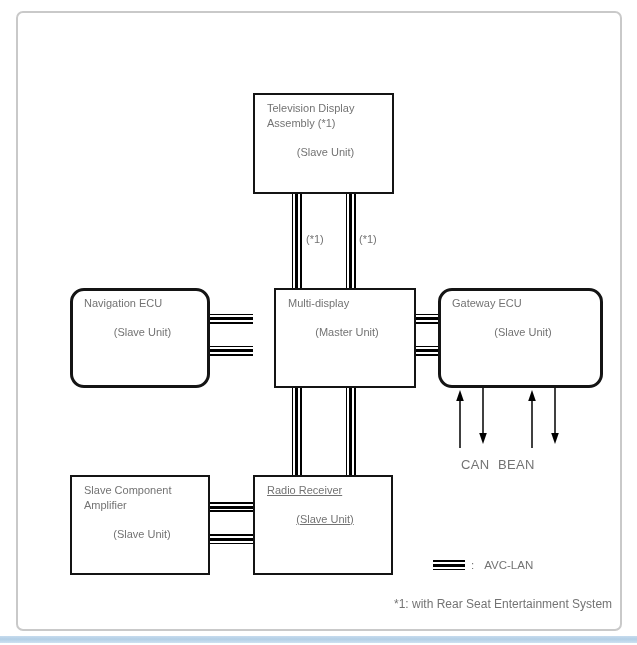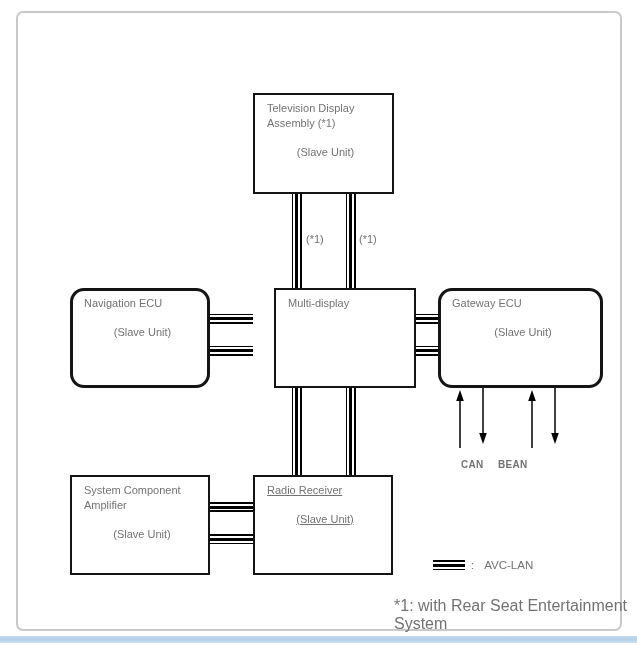--- a/index.html
+++ b/index.html
@@ -24,32 +24,32 @@
   .box-subtitle { margin-top:14px;text-align:center; }
   .h-bus {
     position:absolute; height:10px;
     background:linear-gradient(to bottom,#000 0 1.5px,#fff 1.5px 3.5px,#000 3.5px 6.5px,#fff 6.5px 8.5px,#000 8.5px 10px);
   }
   .v-bus {
     position:absolute; width:10px;
     background:linear-gradient(to right,#000 0 1.5px,#fff 1.5px 3.5px,#000 3.5px 6.5px,#fff 6.5px 8.5px,#000 8.5px 10px);
   }
   .note-label { position:absolute; font-size:11px; line-height:13px; }
-  .net-label  { position:absolute; font-size:10px; line-height:13px; letter-spacing:0.3px;font-weight:bold; }
+  .net-label  { position:absolute; font-size:13px; line-height:13px; letter-spacing:0.3px; }
   .arrows-svg { position:absolute; left:450px; top:386px; }
   .legend {
     position:absolute; left:433px; top:557px; height:16px;
     display:flex; align-items:center; font-size:11.5px;
   }
   .legend-swatch {
     width:32px; height:10px; margin-right:6px;
     background:linear-gradient(to bottom,#000 0 1.5px,#fff 1.5px 3.5px,#000 3.5px 6.5px,#fff 6.5px 8.5px,#000 8.5px 10px);
   }
   .legend-sep { margin-right:10px; }
-  .footnote { position:absolute; left:394px; top:597px; font-size:16px; }
+  .footnote { position:absolute; left:394px; top:597px; font-size:12px; }
 </style>
 </head>
 <body>
 
 <div class="page">
   <div class="frame"></div>
 
   <div class="v-bus" style="left:292px; top:192px; height:97px;"></div>
   <div class="v-bus" style="left:346px; top:192px; height:97px;"></div>
   <div class="v-bus" style="left:292px; top:387px; height:89px;"></div>
@@ -66,29 +66,30 @@
     <div class="box-subtitle">(Slave Unit)</div>
   </div>
 
   <div class="box rounded" style="left:70px; top:288px; width:140px; height:100px;">
     <div>Navigation ECU</div>
     <div class="box-subtitle">(Slave Unit)</div>
   </div>
 
   <div class="box" style="left:253px; top:288px; width:142px; height:100px;margin-left:21px;">
     <div>Multi-display</div>
+    <div class="box-subtitle">(Master Unit)</div>
   </div>
 
   <div class="box rounded" style="left:438px; top:288px; width:165px; height:100px;">
     <div>Gateway ECU</div>
     <div class="box-subtitle">(Slave Unit)</div>
   </div>
 
   <div class="box" style="left:70px; top:475px; width:140px; height:100px;">
-    <div>System Component Amplifier</div>
+    <div>Slave Component Amplifier</div>
     <div class="box-subtitle">(Slave Unit)</div>
   </div>
 
   <div class="box" style="left:253px; top:475px; width:140px; height:100px;text-decoration:underline;">
     <div>Radio Receiver</div>
     <div class="box-subtitle">(Slave Unit)</div>
   </div>
 
   <div class="note-label" style="left:306px; top:233px;">(*1)</div>
   <div class="note-label" style="left:359px; top:233px;">(*1)</div>

